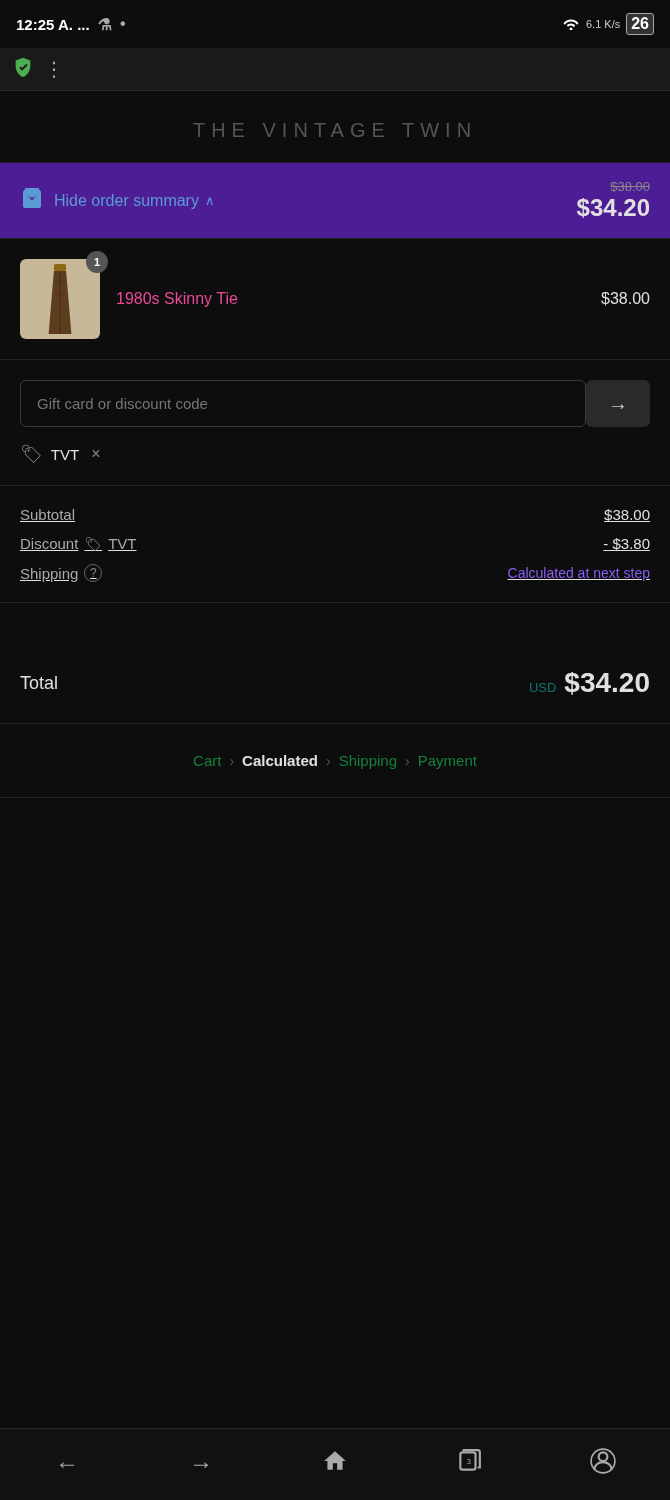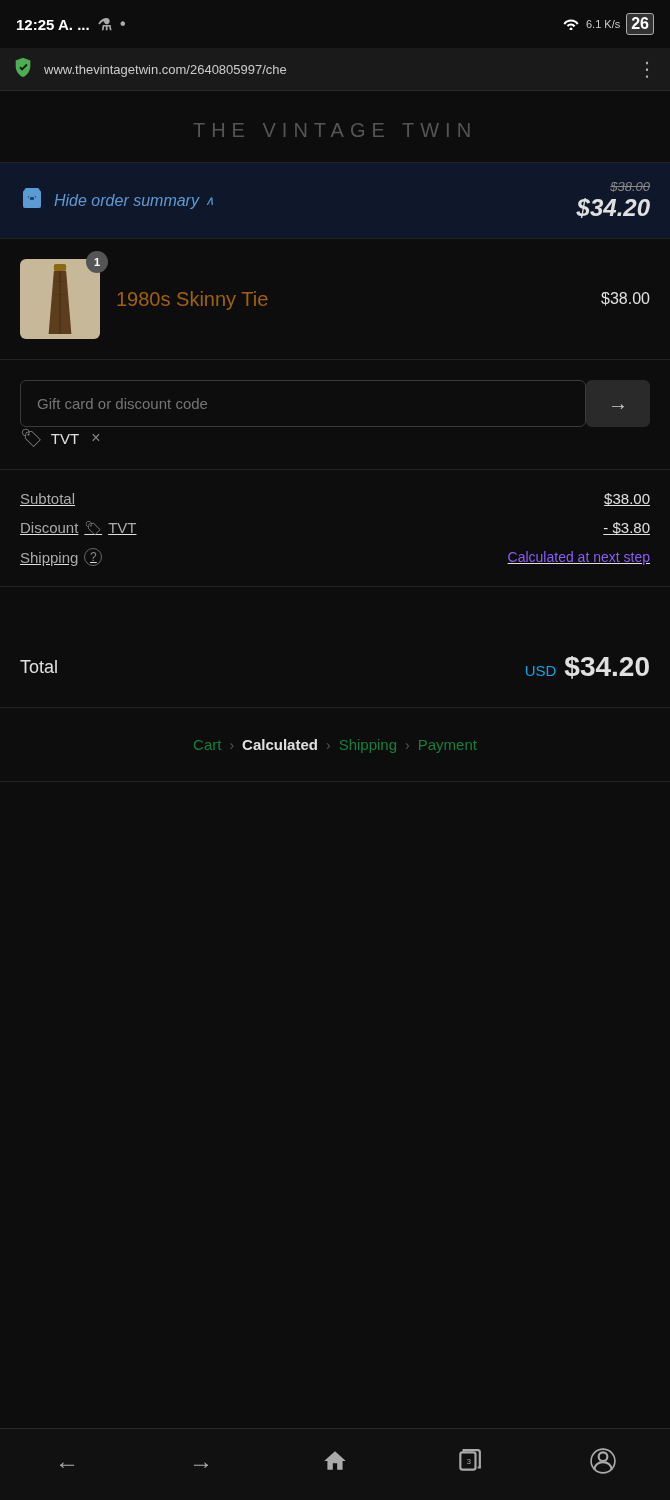--- a/index.html
+++ b/index.html
@@ -88,22 +88,21 @@
       text-transform: uppercase;
     }
 
     
     .order-summary-bar {
       display: flex;
       align-items: center;
       justify-content: space-between;
       padding: 16px 20px;
       border-bottom: 1px solid #222;
-      background: #0f172a;
-      font-style: italic;
+      background: #4c1d95;
     }
     .order-summary-left {
       display: flex;
       align-items: center;
       gap: 10px;
     }
     .cart-icon {
       color: #5b9bd5;
       font-size: 22px;
     }
@@ -173,35 +172,36 @@
       border-radius: 50%;
       display: flex;
       align-items: center;
       justify-content: center;
       font-size: 11px;
       font-weight: 600;
       color: #fff;
     }
     .product-name {
       flex: 1;
-      font-size: 20px;
-      color: #a16207;
+      font-size: 16px;
+      color: #ec4899;
     }
     .product-price {
       font-size: 16px;
       color: #e0e0e0;
     }
 
     
     .discount-section {
       padding: 20px;
       border-bottom: 1px solid #222;
     }
     .discount-input-row {
       display: flex;
+      margin-bottom: 16px;
     }
     .discount-input {
       flex: 1;
       background: #0d0d0d;
       border: 1px solid #3a3a3a;
       border-radius: 6px;
       padding: 14px 16px;
       font-size: 15px;
       color: #888;
       outline: none;
@@ -299,22 +299,22 @@
     .total-label {
       font-size: 18px;
       color: #e0e0e0;
     }
     .total-right {
       display: flex;
       align-items: baseline;
       gap: 8px;
     }
     .total-currency {
-      font-size: 15px;
-      color: #0ea5e9;
+      font-size: 13px;
+      color: #0f766e;
     }
     .total-amount {
       font-size: 28px;
       font-weight: 700;
       color: #e0e0e0;
     }
 
     
     .breadcrumb-section {
       padding: 28px 20px;
@@ -387,21 +387,20 @@
     <span class="battery-box">26</span>
   </div>
 </div>
 
 <div class="browser-bar">
   <span>
     <svg width="22" height="22" viewBox="0 0 24 24" fill="#4caf50">
       <path d="M12 2L4 5v6c0 5.55 3.84 10.74 8 12 4.16-1.26 8-6.45 8-12V5l-8-3zm-1 14l-3-3 1.41-1.41L11 13.17l4.59-4.58L17 10l-6 6z"></path>
     </svg>
   </span>
-  <span class="browser-url">www.thevintagetwin.com/2640805997/che</span>
   <span class="browser-menu">⋮</span>
 </div>
 
 <div class="brand-header">
   <div class="brand-title">THE VINTAGE TWIN</div>
 </div>
 
 <div class="order-summary-bar">
   <div class="order-summary-left">
     <span class="cart-icon">

